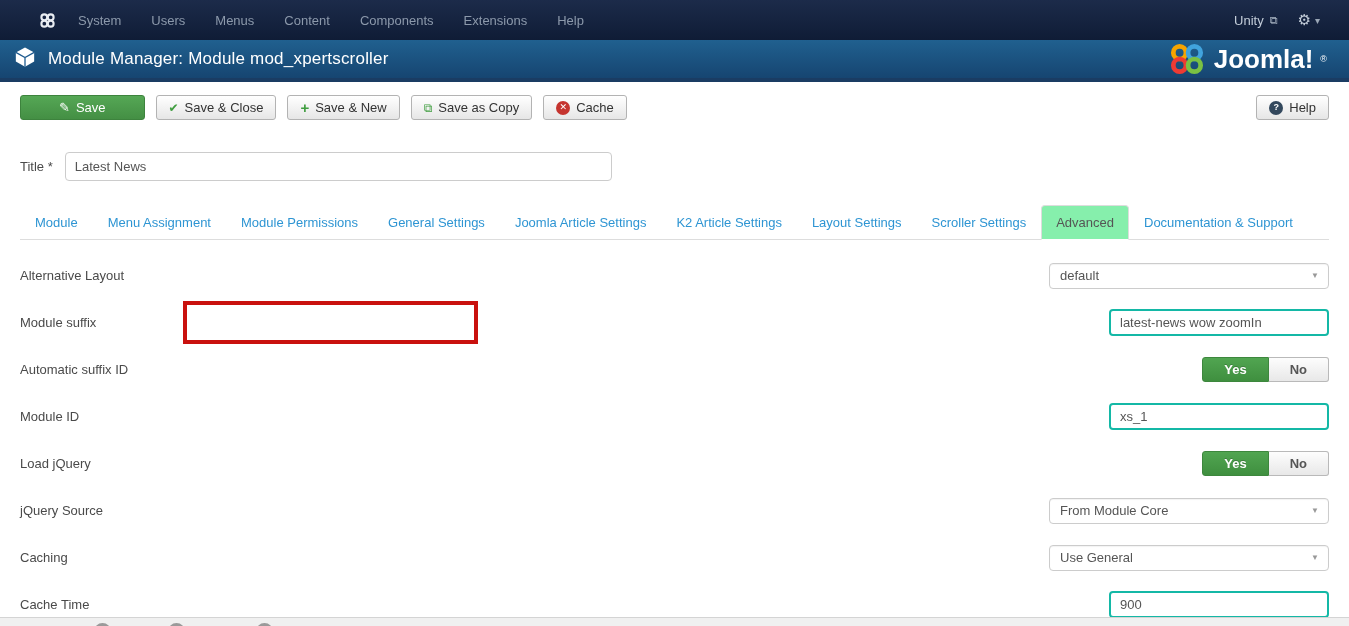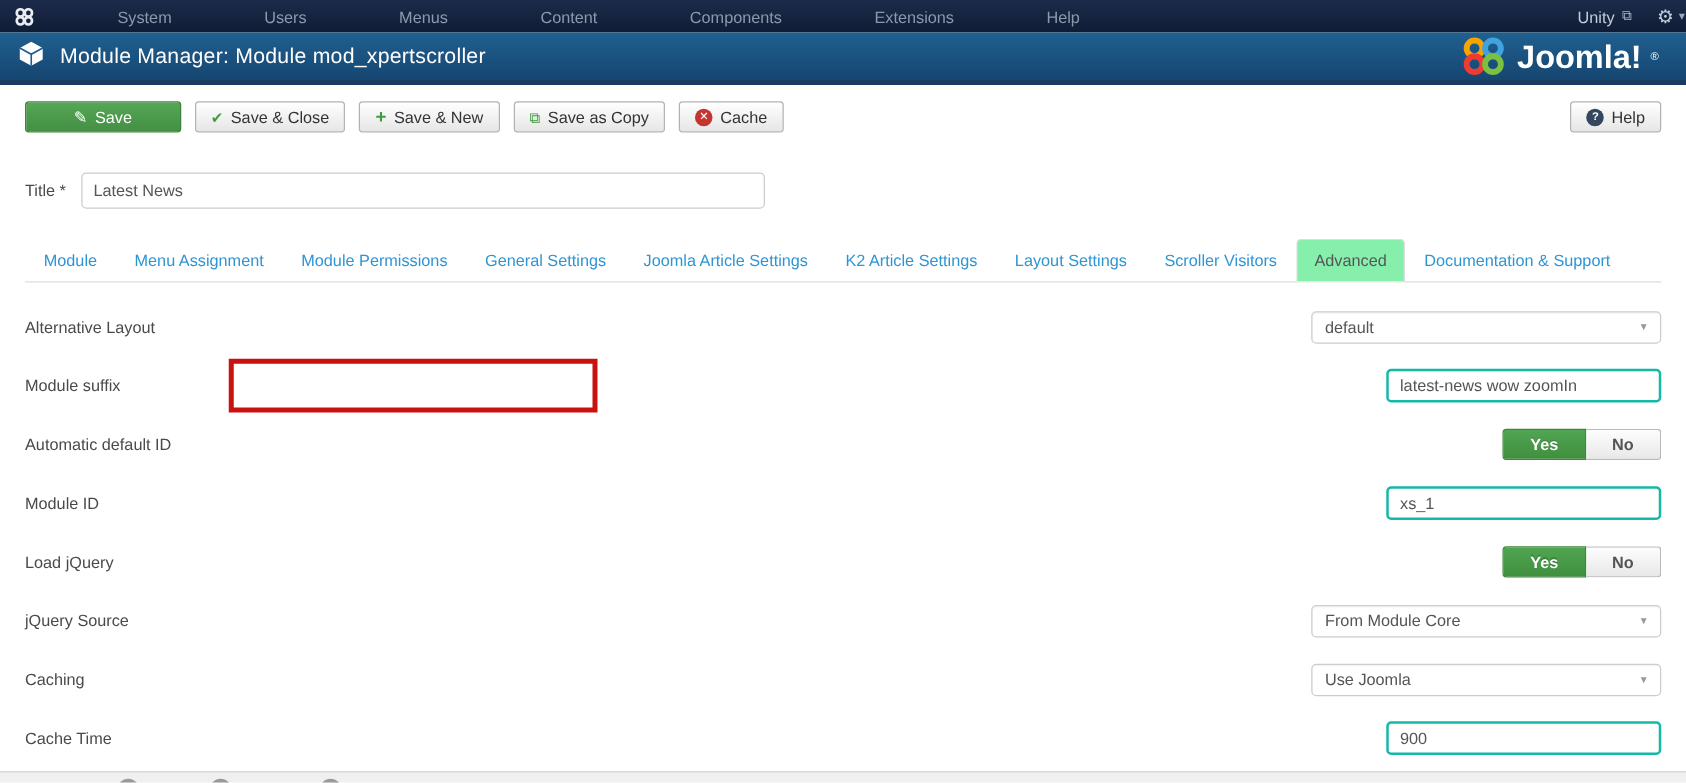--- a/index.html
+++ b/index.html
@@ -3,23 +3,22 @@
 <meta charset="utf-8">
 <style>
   * { box-sizing: border-box; margin: 0; padding: 0; }
   html, body { width: 1349px; height: 626px; overflow: hidden; }
   body {
     font-family: "Liberation Sans", sans-serif;
     background: #fff; position: relative; color: #4a4a4a;
   }
   
   .topbar {
-    height: 26px; display: flex; align-items: center; padding: 0 1px;
+    height: 40px; display: flex; align-items: center; padding: 0 29px;
     background: linear-gradient(#1c2b4a, #0f1c36);
-    gap: 44px;
   }
   .topbar .jlogo-mini { margin: 0 22px 0 10px; display: flex; align-items: center; }
   .menu-item {
     color: #8c99ab; font-size: 13px; margin-right: 30px; cursor: pointer;
   }
   .tb-right { margin-left: auto; display: flex; align-items: center; gap: 20px; }
   .site-link { color: #c3cdd9; font-size: 13px; display: flex; align-items: center; gap: 6px; cursor: pointer; }
   .ext-ico { font-size: 11px; color: #aab6c4; }
   .gear-wrap { color: #c3cdd9; font-size: 15px; display: flex; align-items: center; gap: 4px; cursor: pointer; }
   .gear-caret { font-size: 10px; color: #9aa7b6; }
@@ -209,21 +208,21 @@
 </div>
 
 <ul class="tabs">
   <li class="tab">Module</li>
   <li class="tab">Menu Assignment</li>
   <li class="tab">Module Permissions</li>
   <li class="tab">General Settings</li>
   <li class="tab">Joomla Article Settings</li>
   <li class="tab">K2 Article Settings</li>
   <li class="tab">Layout Settings</li>
-  <li class="tab">Scroller Visitors</li>
+  <li class="tab">Scroller Settings</li>
   <li class="tab active">Advanced</li>
   <li class="tab">Documentation &amp; Support</li>
 </ul>
 
 <div class="form">
 
   <div class="frow">
     <span class="flabel">Alternative Layout</span>
     <div class="selectbox">
       <span>default</span>
@@ -231,21 +230,21 @@
     </div>
   </div>
 
   <div class="frow">
     <span class="flabel">Module suffix</span>
     <input class="tinput" type="text" value="latest-news wow zoomIn" style="">
     <div class="annotation"></div>
   </div>
 
   <div class="frow">
-    <span class="flabel">Automatic default ID</span>
+    <span class="flabel">Automatic suffix ID</span>
     <span class="toggle">
       <span class="tg-yes">Yes</span>
       <span class="tg-no">No</span>
     </span>
   </div>
 
   <div class="frow">
     <span class="flabel">Module ID</span>
     <input class="tinput" type="text" value="xs_1" style="">
   </div>
@@ -262,21 +261,21 @@
     <span class="flabel">jQuery Source</span>
     <div class="selectbox">
       <span>From Module Core</span>
       <span class="sel-caret">▼</span>
     </div>
   </div>
 
   <div class="frow">
     <span class="flabel">Caching</span>
     <div class="selectbox">
-      <span>Use Joomla</span>
+      <span>Use General</span>
       <span class="sel-caret">▼</span>
     </div>
   </div>
 
   <div class="frow">
     <span class="flabel">Cache Time</span>
     <input class="tinput" type="text" value="900" style="">
   </div>
 
 </div>

